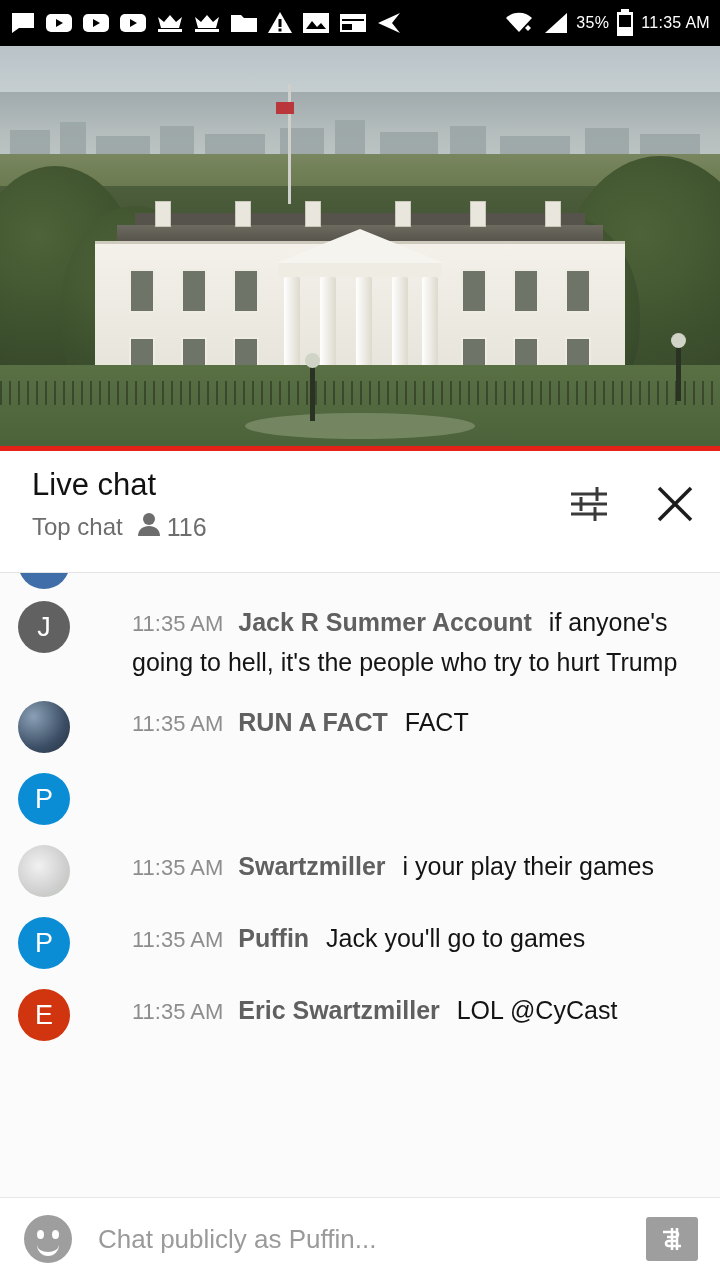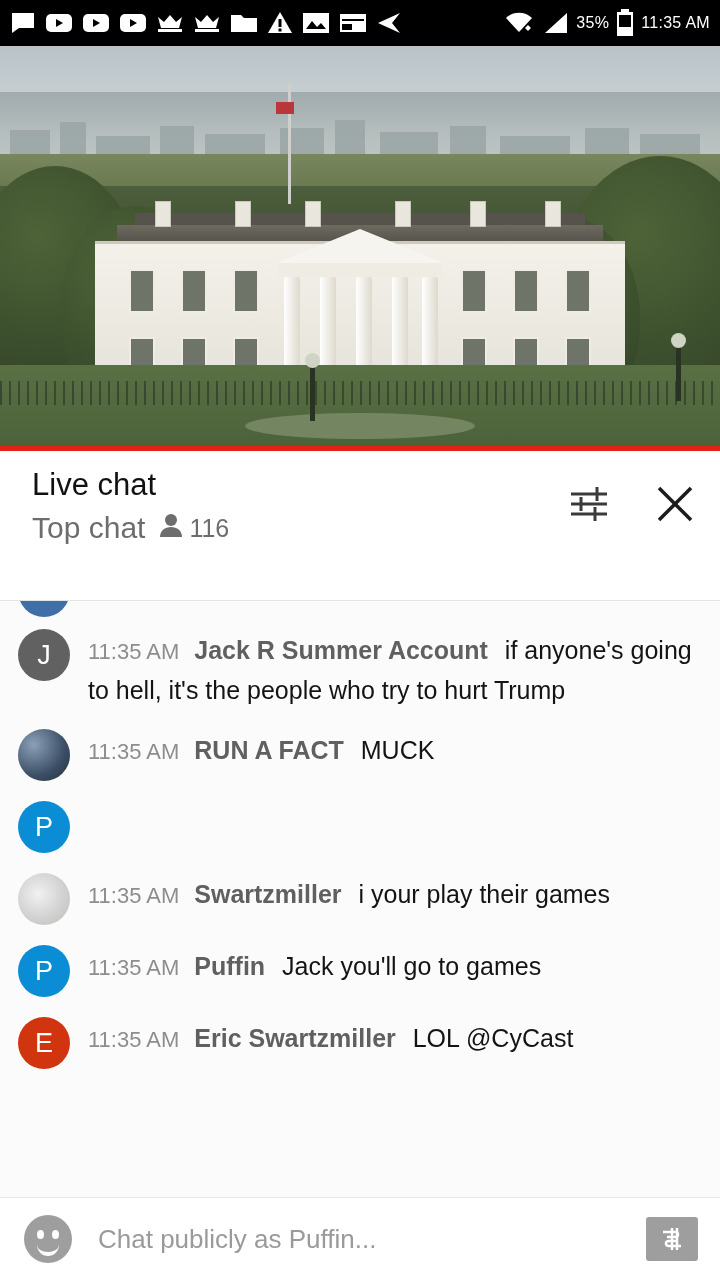--- a/index.html
+++ b/index.html
@@ -212,42 +212,42 @@
   }
   .progress-bar span {
     display: block;
     height: 5px;
     background: #e62117;
   }
 
   
   .chat-header {
     position: relative;
-    height: 150px;
+    height: 122px;
     background: #ffffff;
     border-bottom: 1px solid #e4e4e4;
     padding: 14px 22px 0 32px;
     box-sizing: border-box;
     display: flex;
     justify-content: space-between;
   }
   .chat-title {
     font-size: 31px;
     color: #111111;
     font-weight: 400;
     line-height: 40px;
   }
   .chat-sub {
     display: flex;
     align-items: center;
     gap: 14px;
     margin-top: 6px;
   }
   .chat-sub-mode {
-    font-size: 30px;
+    font-size: 24px;
     color: #6d6d6d;
   }
   .viewer-count {
     display: flex;
     align-items: center;
     gap: 6px;
     font-size: 25px;
     color: #6d6d6d;
   }
   .header-actions {
@@ -295,20 +295,21 @@
     overflow: hidden;
     position: relative;
   }
   .msg-body {
     flex: 1;
     font-size: 25px;
     line-height: 38px;
     color: #1a1a1a;
     padding-top: 2px;
     word-wrap: break-word;
+    margin-left: 44px;
   }
   .ts {
     color: #8d8d8d;
     font-size: 22px;
     margin-right: 8px;
   }
   .author {
     color: #606060;
     font-weight: bold;
     margin-right: 10px;
@@ -591,21 +592,21 @@
       <span class="author">Jack R Summer Account</span>
       <span class="text">if anyone's going to hell, it's the people who try to hurt Trump</span>
     </div>
   </div>
 
   <div class="msg">
     <div class="avatar" style="background:radial-gradient(circle at 30% 30%, #8ba0b6, #3c4f66 60%, #24303e)"></div>
     <div class="msg-body">
       <span class="ts">11:35 AM</span>
       <span class="author">RUN A FACT</span>
-      <span class="text">MUCK</span>
+      <span class="text">FACT</span>
     </div>
   </div>
 
   <div class="msg">
     <div class="avatar" style="background:#0b8dd6">
       <span>P</span>
     </div>
   </div>
 
   <div class="msg">

